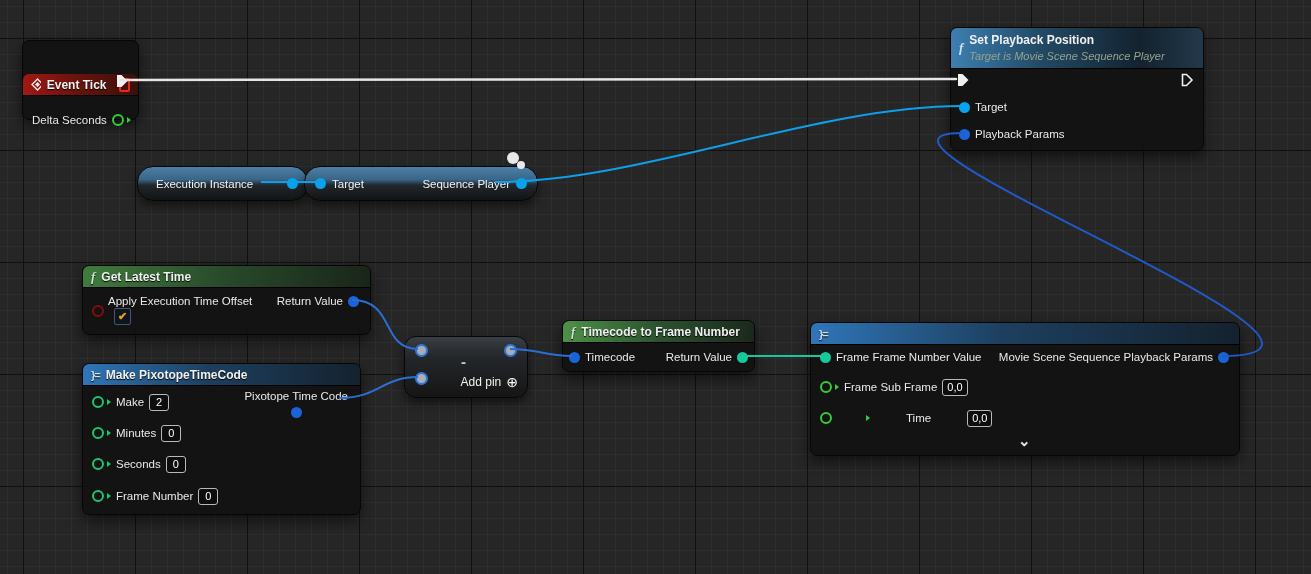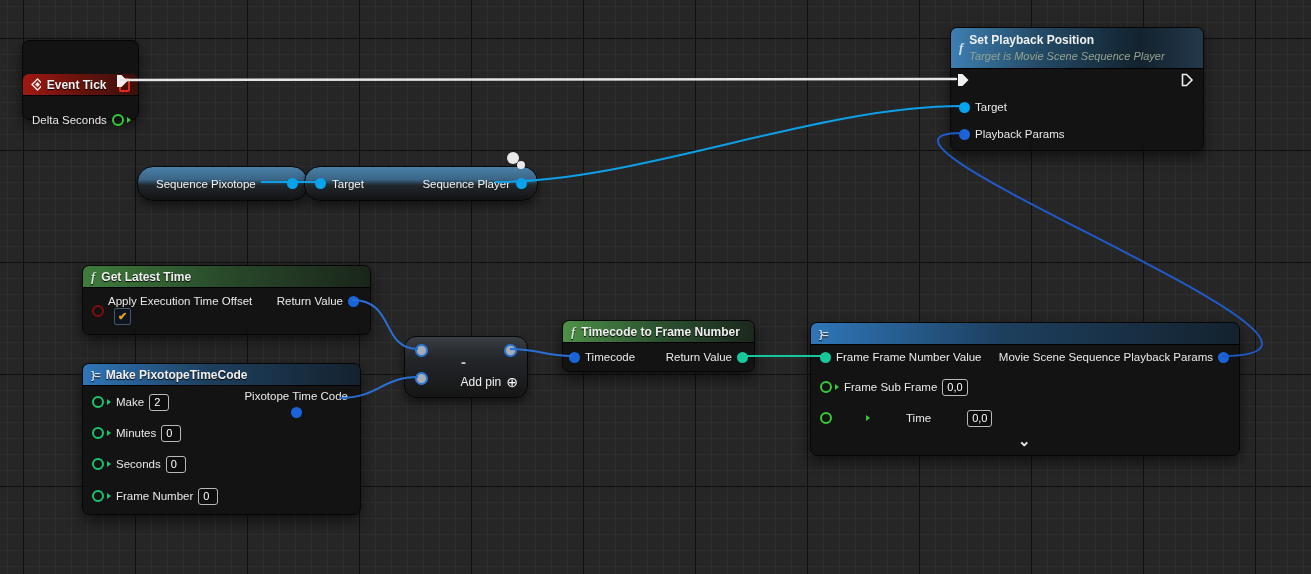--- a/index.html
+++ b/index.html
@@ -42,21 +42,21 @@
   .sub{font-size:11px;font-style:italic;color:#94a38c;}
   .spacer{flex:1;}
   .redbox{width:10px;height:10px;border:2px solid #e02b1e;background:#4d0d08;border-radius:2px;}
   .prow{position:absolute;display:flex;align-items:center;gap:5px;height:18px;
         font-size:11.5px;color:#e9e9e9;white-space:nowrap;z-index:4;}
   .pin{width:8px;height:8px;border-radius:50%;flex:0 0 auto;}
   .pin.hollow{border:2px solid;background:transparent;}
   .pin.filled{width:11px;height:11px;}
   .parrow{width:0;height:0;border-top:3px solid transparent;border-bottom:3px solid transparent;
           border-left:4px solid;margin-left:-2px;flex:0 0 auto;}
-  .valbox{min-width:10px;padding:0 4px;height:15px;line-height:15px;
+  .valbox{min-width:10px;padding:0 4px;height:15px;line-height:15px;text-align:center;
           background:#0d0d0d;border:1px solid #b9b9b9;border-radius:3px;
           font-size:11px;color:#fff;}
   .execpin{position:absolute;z-index:4;}
   .pill{
     position:absolute;height:33px;border-radius:16px;border:1px solid #060606;
     display:flex;align-items:center;box-shadow:0 5px 10px rgba(0,0,0,.5);
     background:linear-gradient(180deg,#4b80a7 0%,#3a6587 38%,#21272c 55%,#131313 100%);
     font-size:11.5px;color:#f2f2f2;z-index:2;white-space:nowrap;
   }
   .compact{
@@ -107,21 +107,21 @@
       <path d="M1,1 h4.5 l6,6 -6,6 H1 Z" fill="#f0f0f0"></path>
     </svg>
     <div class="prow" style="left:9px;top:58px;margin-top:12px;">
       <span>Delta Seconds</span>
       <span class="pin hollow" style="border-color:#35cb35;"></span>
       <span class="parrow" style="border-left-color:#35cb35;"></span>
     </div>
   </div>
 
   <div class="pill" style="left:137px;top:166px;width:142px;padding:0 9px 0 18px;">
-    <span>Sequence Pixotope</span>
+    <span>Execution Instance</span>
     <span class="spacer"></span>
     <span class="pin filled" style="background:#06a4ec;"></span>
   </div>
 
   <div class="pill" style="left:304px;top:166px;width:212px;padding:0 10px;">
     <span class="pin filled" style="background:#06a4ec;"></span>
     <span style="margin-left:6px;">Target</span>
     <span class="spacer"></span>
     <span style="margin-right:6px;">Sequence Player</span>
     <span class="pin filled" style="background:#06a4ec;"></span>

